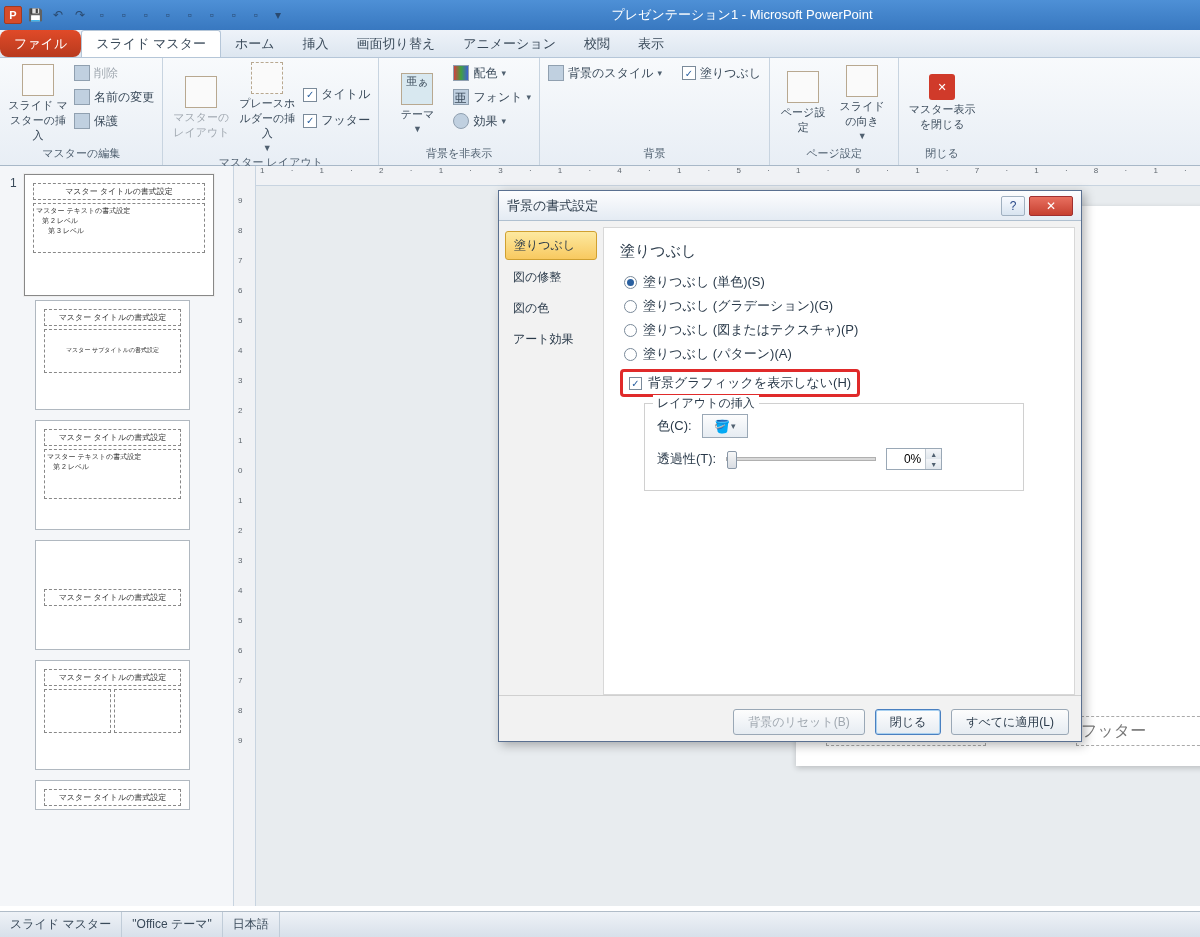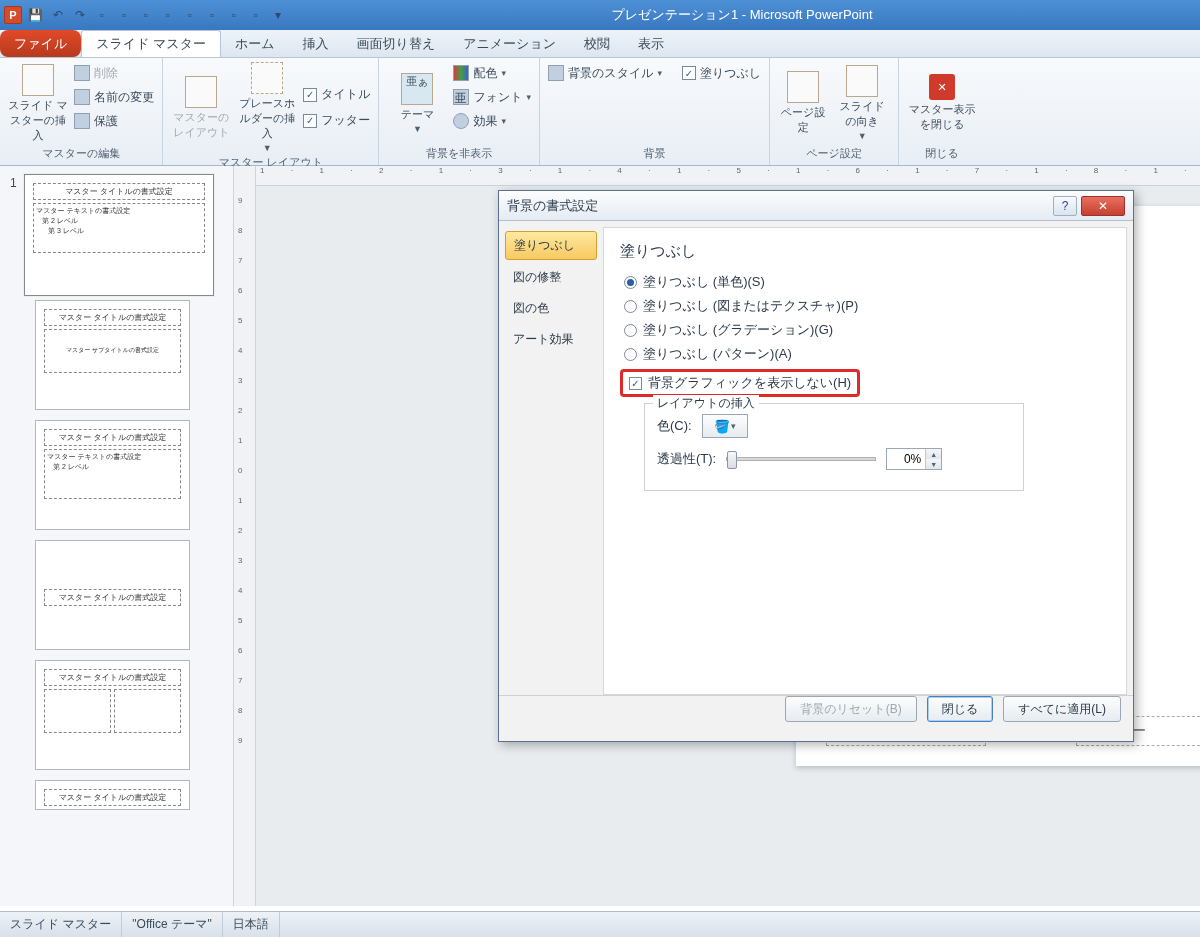--- a/index.html
+++ b/index.html
@@ -48,21 +48,21 @@
 
 .canvas-area { flex: 1; background: #e8ecef; position: relative; overflow: hidden; }
 .ruler-h { height: 20px; background: #f0f2f5; border-bottom: 1px solid #c8d4e0; font-size: 8px; color: #606870; padding-left: 4px; letter-spacing: 12px; white-space: nowrap; overflow: hidden; }
 .slide-canvas { position: absolute; top: 40px; left: 540px; width: 800px; height: 560px; background: #fff; box-shadow: 0 2px 6px rgba(0,0,0,.2); }
 .slide-canvas .ph-title { position: absolute; top: 40px; left: 30px; right: 30px; font-size: 44px; color: #595959; }
 .slide-canvas .ph-body { position: absolute; top: 160px; left: 30px; right: 30px; font-size: 30px; color: #7a7a7a; }
 .slide-canvas .ph-date { position: absolute; bottom: 20px; left: 30px; width: 160px; height: 30px; border: 1px dashed #aaa; font-size: 16px; color: #777; padding: 4px; }
 .slide-canvas .ph-footer { position: absolute; bottom: 20px; left: 280px; width: 260px; height: 30px; border: 1px dashed #aaa; font-size: 16px; color: #777; padding: 4px; }
 
 
-.dialog { position: absolute; top: 190px; left: 498px; width: 636px; height: 552px; background: #f2f2f2; border: 1px solid #5a7090; box-shadow: 3px 3px 10px rgba(0,0,0,.3); }
+.dialog { position: absolute; top: 190px; left: 498px; width: 584px; height: 552px; background: #f2f2f2; border: 1px solid #5a7090; box-shadow: 3px 3px 10px rgba(0,0,0,.3); }
 .dialog-titlebar { height: 30px; background: linear-gradient(#fdfdfe, #e4ebf3); border-bottom: 1px solid #b0c0d0; display: flex; align-items: center; padding: 0 8px; }
 .dialog-titlebar .dtitle { flex: 1; font-size: 13px; color: #2a3a4a; }
 .dialog-titlebar .dctl { margin-left: 4px; }
 .help-btn { width: 24px; height: 20px; border: 1px solid #a0b0c0; border-radius: 2px; background: linear-gradient(#f8faff,#d8e4f0); font-size: 12px; display: flex; align-items: center; justify-content: center; color: #2a4a8a; }
 .close-btn { width: 44px; height: 20px; border: 1px solid #a03030; border-radius: 2px; background: linear-gradient(#e87060,#c64030); color: #fff; font-size: 12px; display: flex; align-items: center; justify-content: center; }
 
 .dialog-body { display: flex; height: 474px; }
 .dialog-sidebar { width: 104px; padding: 10px 6px; }
 .dside-item { padding: 5px 8px; font-size: 12px; color: #2a3a4a; margin-bottom: 4px; border-radius: 3px; }
 .dside-item.active { background: linear-gradient(#fde9a0, #f8c960); border: 1px solid #d0a030; }
@@ -81,21 +81,21 @@
 .field-row { display: flex; align-items: center; gap: 10px; font-size: 13px; color: #2a3a4a; margin-bottom: 10px; }
 .color-btn { width: 46px; height: 24px; border: 1px solid #9aa8b6; background: linear-gradient(#fdfdfd,#e6ecf2); display: flex; align-items: center; justify-content: center; gap: 3px; }
 .color-btn .bucket { width: 14px; height: 14px; font-size: 13px; color: #2a60c0; }
 .slider { flex: 0 0 150px; height: 4px; background: #d8d8d8; border: 1px solid #b0b0b0; position: relative; }
 .slider .thumb { position: absolute; left: 0; top: -7px; width: 10px; height: 18px; background: linear-gradient(#f8f8f8,#d8dce2); border: 1px solid #8a98a8; border-radius: 2px; }
 .spin { width: 56px; height: 22px; display: flex; border: 1px solid #9aa8b6; background: #fff; }
 .spin input { border: none; width: 38px; font-size: 12px; text-align: right; padding-right: 4px; }
 .spin .arrows { width: 16px; border-left: 1px solid #c0c8d0; display: flex; flex-direction: column; font-size: 7px; color: #506070; }
 .spin .arrows div { flex: 1; display: flex; align-items: center; justify-content: center; background: linear-gradient(#f4f6f9,#e0e6ec); }
 
-.dialog-footer { height: 40px; border-top: 1px solid #d0d0d0; display: flex; align-items: flex-start; justify-content: flex-end; gap: 10px; padding: 0 12px; }
+.dialog-footer { height: 40px; border-top: 1px solid #d0d0d0; display: flex; align-items: flex-end; justify-content: flex-end; gap: 10px; padding: 0 12px; }
 .dlg-btn { height: 26px; padding: 0 14px; border: 1px solid #9aa8b6; background: linear-gradient(#fdfdfd,#e6ecf2); font-size: 12px; color: #2a3a4a; display: flex; align-items: center; border-radius: 3px; }
 .dlg-btn.disabled { color: #a0a8b0; }
 .dlg-btn.primary { border: 1px solid #4a80c0; box-shadow: 0 0 0 1px #a8d0f0 inset; }
 
 
 .statusbar { position: absolute; left: 0; right: 0; bottom: 0; height: 26px; background: linear-gradient(#eef2f7,#d8e0ea); border-top: 1px solid #b0bcc8; display: flex; align-items: center; font-size: 12px; color: #3a4a5a; }
 .status-seg { padding: 0 10px; border-right: 1px solid #c0ccd8; height: 100%; display: flex; align-items: center; }
 </style>
 </head>
 <body>
@@ -353,25 +353,25 @@
       <div class="dside-item">アート効果</div>
     </div>
     <div class="dialog-content">
       <h3>塗りつぶし</h3>
       <div class="radio-row">
           <span class="radio checked"></span>
           <span>塗りつぶし (単色)(S)</span>
         </div>
       <div class="radio-row">
           <span class="radio"></span>
-          <span>塗りつぶし (図またはテクスチャ)(P)</span>
+          <span>塗りつぶし (グラデーション)(G)</span>
         </div>
       <div class="radio-row">
           <span class="radio"></span>
-          <span>塗りつぶし (グラデーション)(G)</span>
+          <span>塗りつぶし (図またはテクスチャ)(P)</span>
         </div>
       <div class="radio-row">
           <span class="radio"></span>
           <span>塗りつぶし (パターン)(A)</span>
         </div>
       <div class="check-row highlight">
           <span class="check">✓</span>
           <span>背景グラフィックを表示しない(H)</span>
         </div>
 

